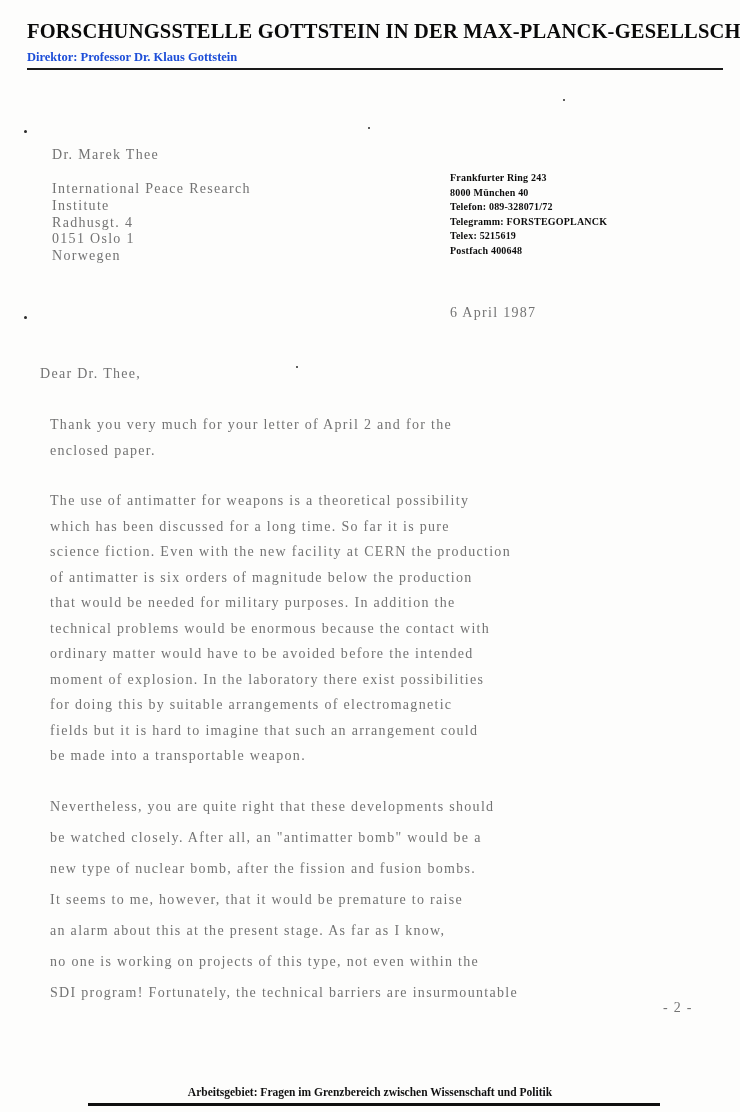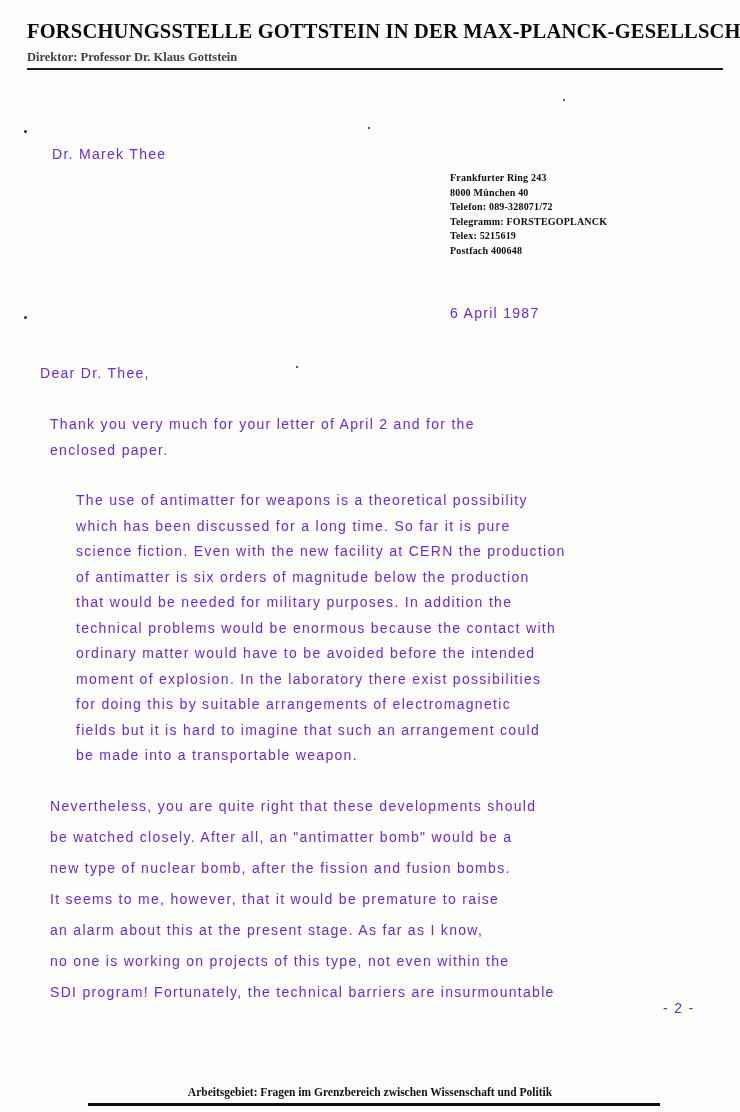--- a/index.html
+++ b/index.html
@@ -30,36 +30,36 @@
     color: #0a0a0a;
     white-space: nowrap;
   }
   .letterhead-director {
     position: absolute;
     left: 27px;
     top: 50px;
     font-family: "Liberation Serif", serif;
     font-weight: bold;
     font-size: 12.5px;
-    color: #404040;
+    color: #1d4ed8;
   }
   .header-rule {
     position: absolute;
     left: 27px;
     top: 68px;
     width: 696px;
     height: 2px;
     background: #1a1a1a;
   }
   
   .type {
-    font-family: Liberation Sans, sans-serif;
+    font-family: Liberation Serif, serif;
     font-size: 14px;
     letter-spacing: 1.3px;
-    color: #6d28d9;
+    color: #737373;
   }
   .multiline {
     white-space: pre-wrap;
   }
   
   .recipient-name {
     position: absolute;
     left: 52px;
     top: 146px;
     line-height: 17px;
@@ -101,21 +101,20 @@
     position: absolute;
     left: 50px;
     top: 412px;
     line-height: 25.5px;
   }
   .paragraph-2 {
     position: absolute;
     left: 50px;
     top: 488px;
     line-height: 25.5px;
-    margin-left: 26px;
   }
   .paragraph-3 {
     position: absolute;
     left: 50px;
     top: 791px;
     line-height: 31px;
   }
   .page-number {
     position: absolute;
     left: 663px;
@@ -157,20 +156,25 @@
 </head>
 <body>
 
 <div class="page">
 
   <div class="letterhead-title">FORSCHUNGSSTELLE GOTTSTEIN IN DER MAX-PLANCK-GESELLSCHAFT</div>
   <div class="letterhead-director">Direktor: Professor Dr. Klaus Gottstein</div>
   <div class="header-rule"></div>
 
   <div class="recipient-name type">Dr. Marek Thee</div>
+  <div class="recipient-address type multiline">International Peace Research
+Institute
+Radhusgt. 4
+0151 Oslo 1
+Norwegen</div>
 
   <div class="sender-block">Frankfurter Ring 243
 8000 München 40
 Telefon: 089-328071/72
 Telegramm: FORSTEGOPLANCK
 Telex: 5215619
 Postfach 400648</div>
 
   <div class="letter-date type">6 April 1987</div>
 

